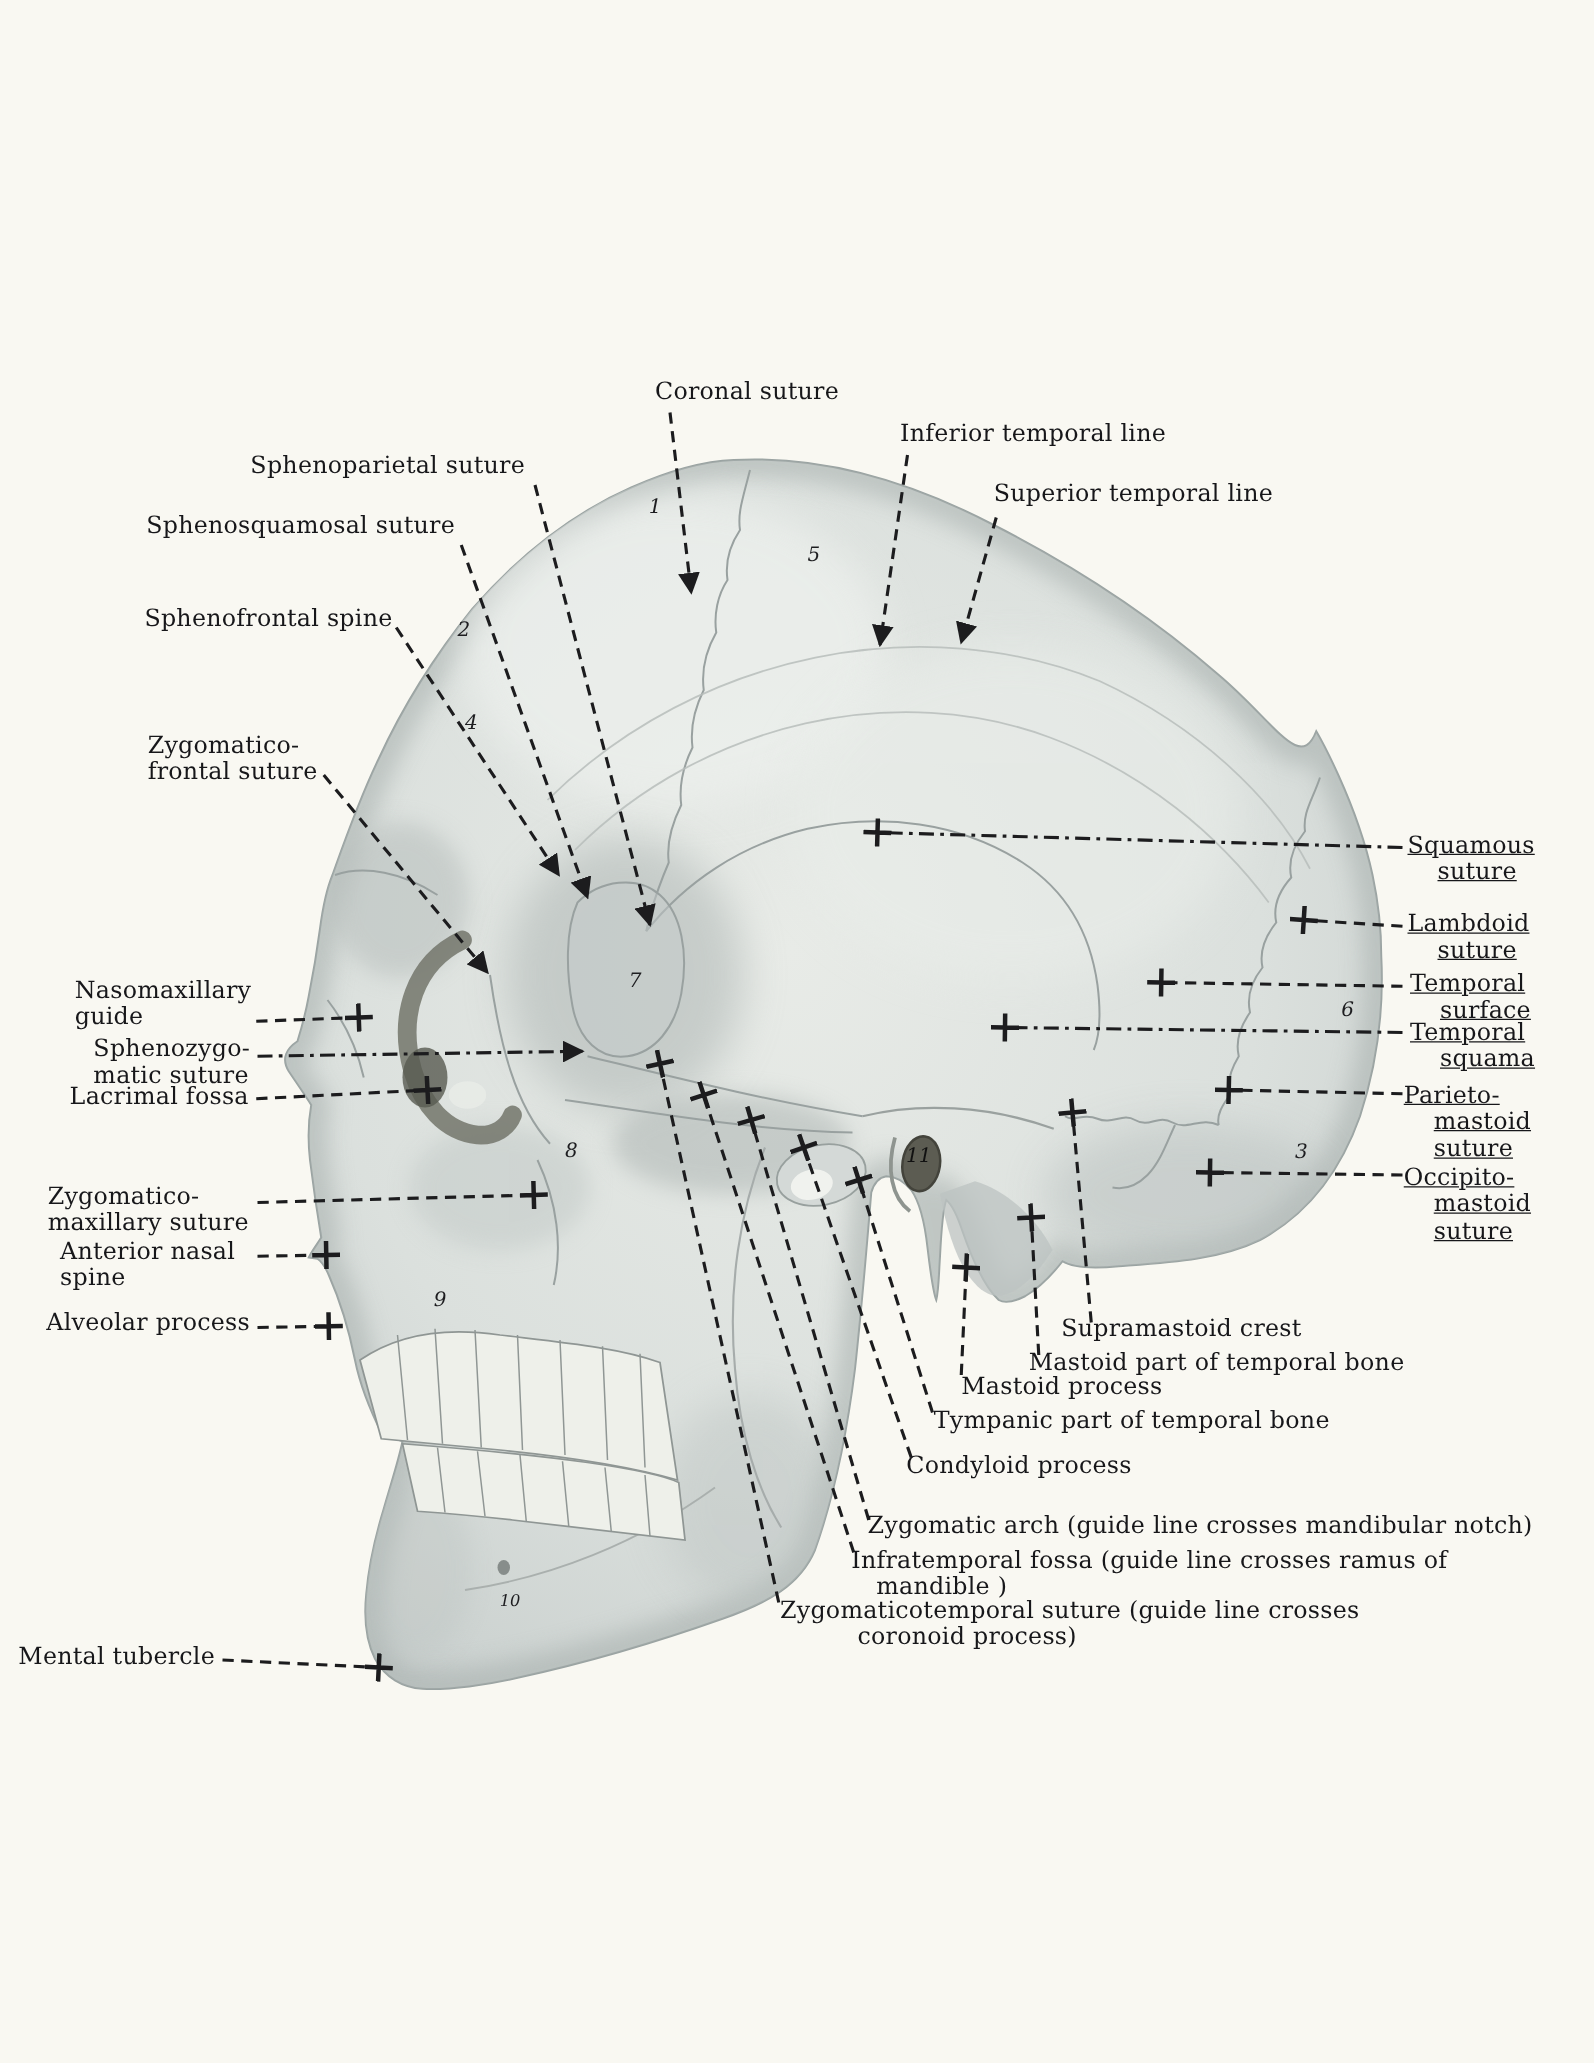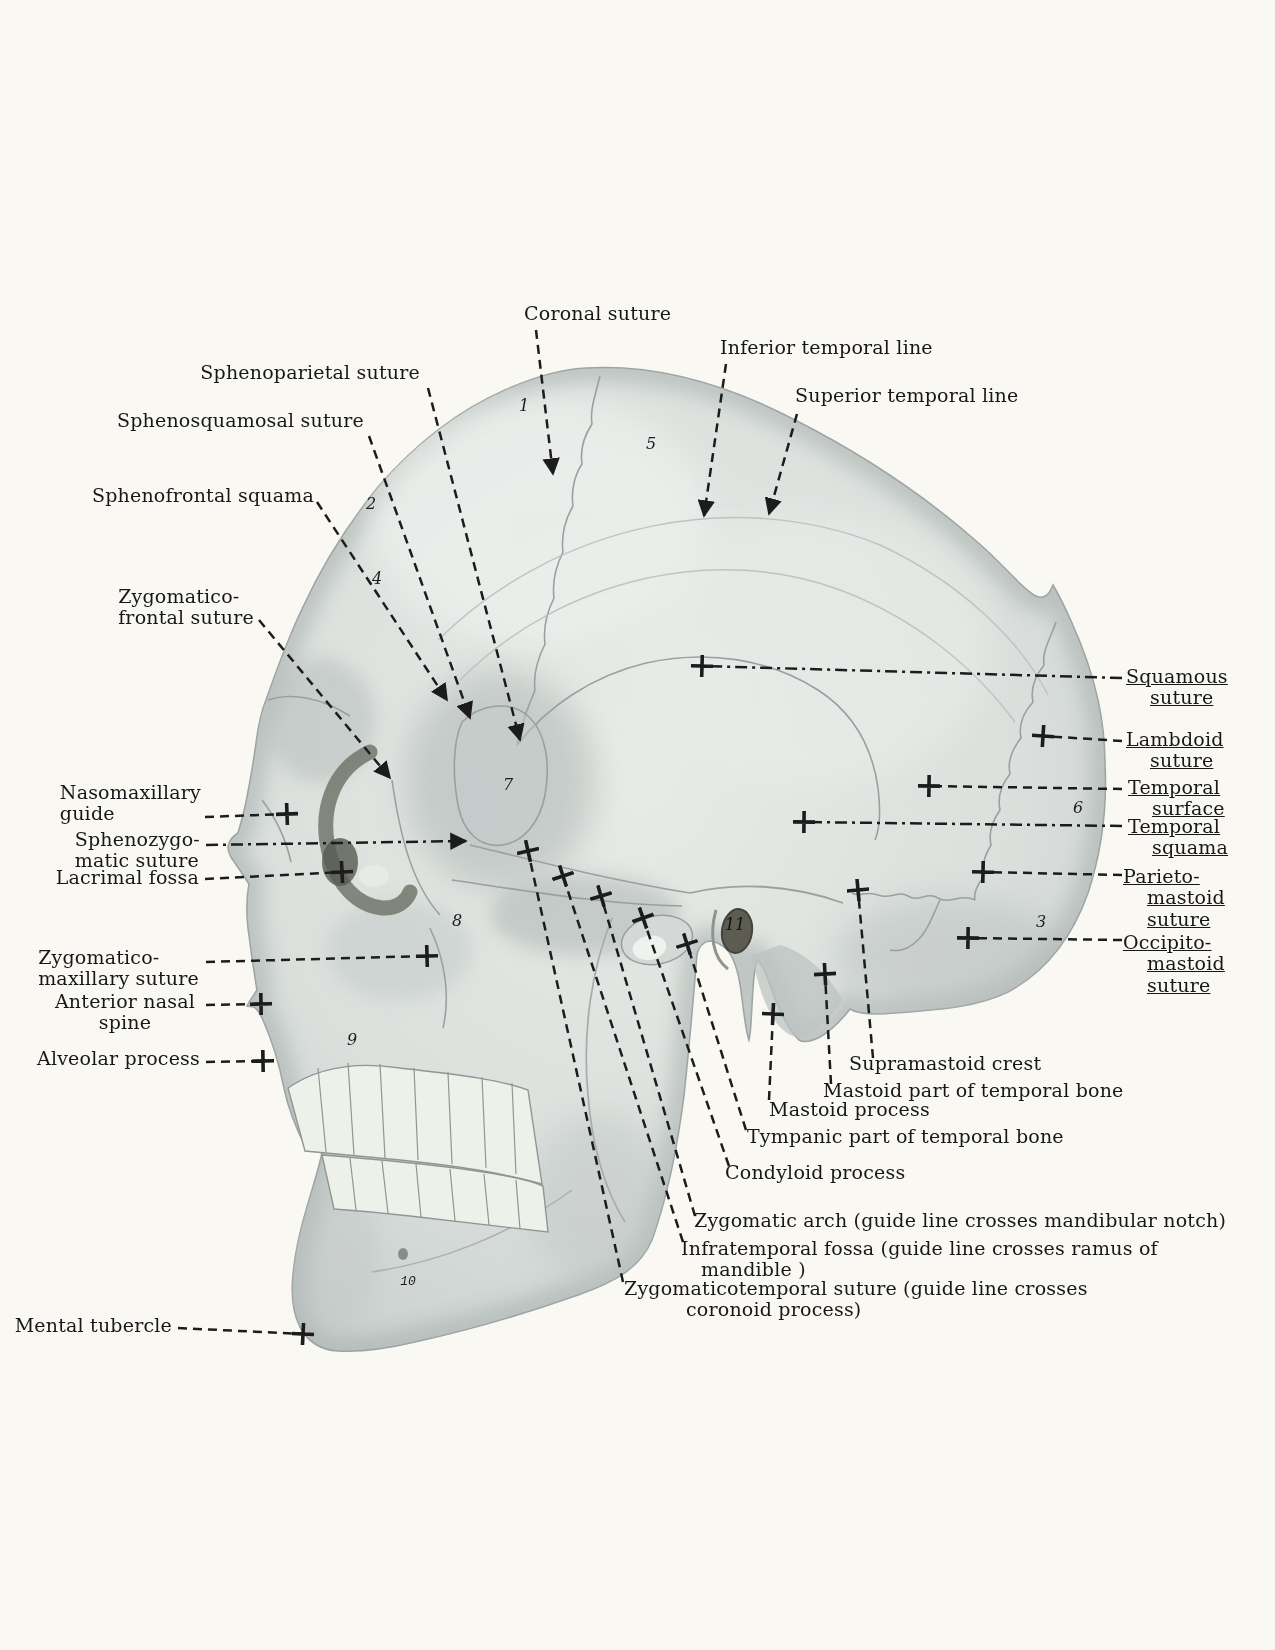--- a/index.html
+++ b/index.html
@@ -5,21 +5,21 @@
   html,body{margin:0;padding:0;background:#f9f8f2;}
   .stage{position:relative;width:1275px;height:1448px;background:#f9f8f2;overflow:hidden;
          font-family:"DejaVu Serif", serif;}
   .art{position:absolute;left:0;top:0;width:1275px;height:1650px;}
   .lbl{position:absolute;font-size:19px;line-height:1.13;color:#17171a;white-space:pre-line;
        letter-spacing:.2px;}
   .ra{text-align:left;}
   .hang{padding-left:24px;text-indent:-24px;text-decoration:underline;}
   .num{position:absolute;transform:translate(-50%,-50%);font-style:italic;font-size:16px;
        color:#1d1d20;}
-  .num.small{font-size:13px;font-family:Liberation Mono, monospace;}
+  .num.small{font-size:13px;}
 </style>
 </head>
 <body>
 
 <div class="stage">
 
 <svg class="art" viewBox="0 0 1275 1650">
   <defs>
     <radialGradient id="boneGrad" cx="46%" cy="40%" r="78%">
       <stop offset="0%" stop-color="#e8ebe7"></stop>
@@ -156,31 +156,31 @@
       <line x1="623" y1="1282" x2="528" y2="851"></line>
     </g>
   </g>
 </svg>
 
 <div class="lbl" style="left:524px;top:303px">Coronal suture</div>
 <div class="lbl" style="left:720px;top:337px">Inferior temporal line</div>
 <div class="lbl" style="left:795px;top:385px">Superior temporal line</div>
 <div class="lbl ra" style="right:855px;top:362px">Sphenoparietal suture</div>
 <div class="lbl ra" style="right:911px;top:410px">Sphenosquamosal suture</div>
-<div class="lbl ra" style="right:961px;top:485px">Sphenofrontal squama</div>
+<div class="lbl ra" style="right:961px;top:485px">Sphenofrontal spine</div>
 <div class="lbl ra" style="right:1021px;top:586px">Zygomatico-
 frontal suture</div>
 <div class="lbl ra" style="right:1074px;top:782px">Nasomaxillary
 guide</div>
 <div class="lbl ra" style="right:1075px;top:829px">Sphenozygo-
 matic suture</div>
 <div class="lbl ra" style="right:1076px;top:867px">Lacrimal fossa</div>
 <div class="lbl ra" style="right:1076px;top:947px">Zygomatico-
 maxillary suture</div>
-<div class="lbl" style="left:48px;width:154px;text-align:center;top:991px">Anterior nasal
+<div class="lbl" style="left:48px;width:154px;text-align:left;top:991px">Anterior nasal
 spine</div>
 <div class="lbl ra" style="right:1075px;top:1048px">Alveolar process</div>
 <div class="lbl ra" style="right:1103px;top:1315px">Mental tubercle</div>
 <div class="lbl hang" style="left:1126px;top:666px">Squamous
 suture</div>
 <div class="lbl hang" style="left:1126px;top:729px">Lambdoid
 suture</div>
 <div class="lbl hang" style="left:1128px;top:777px">Temporal
 surface</div>
 <div class="lbl hang" style="left:1128px;top:816px">Temporal

